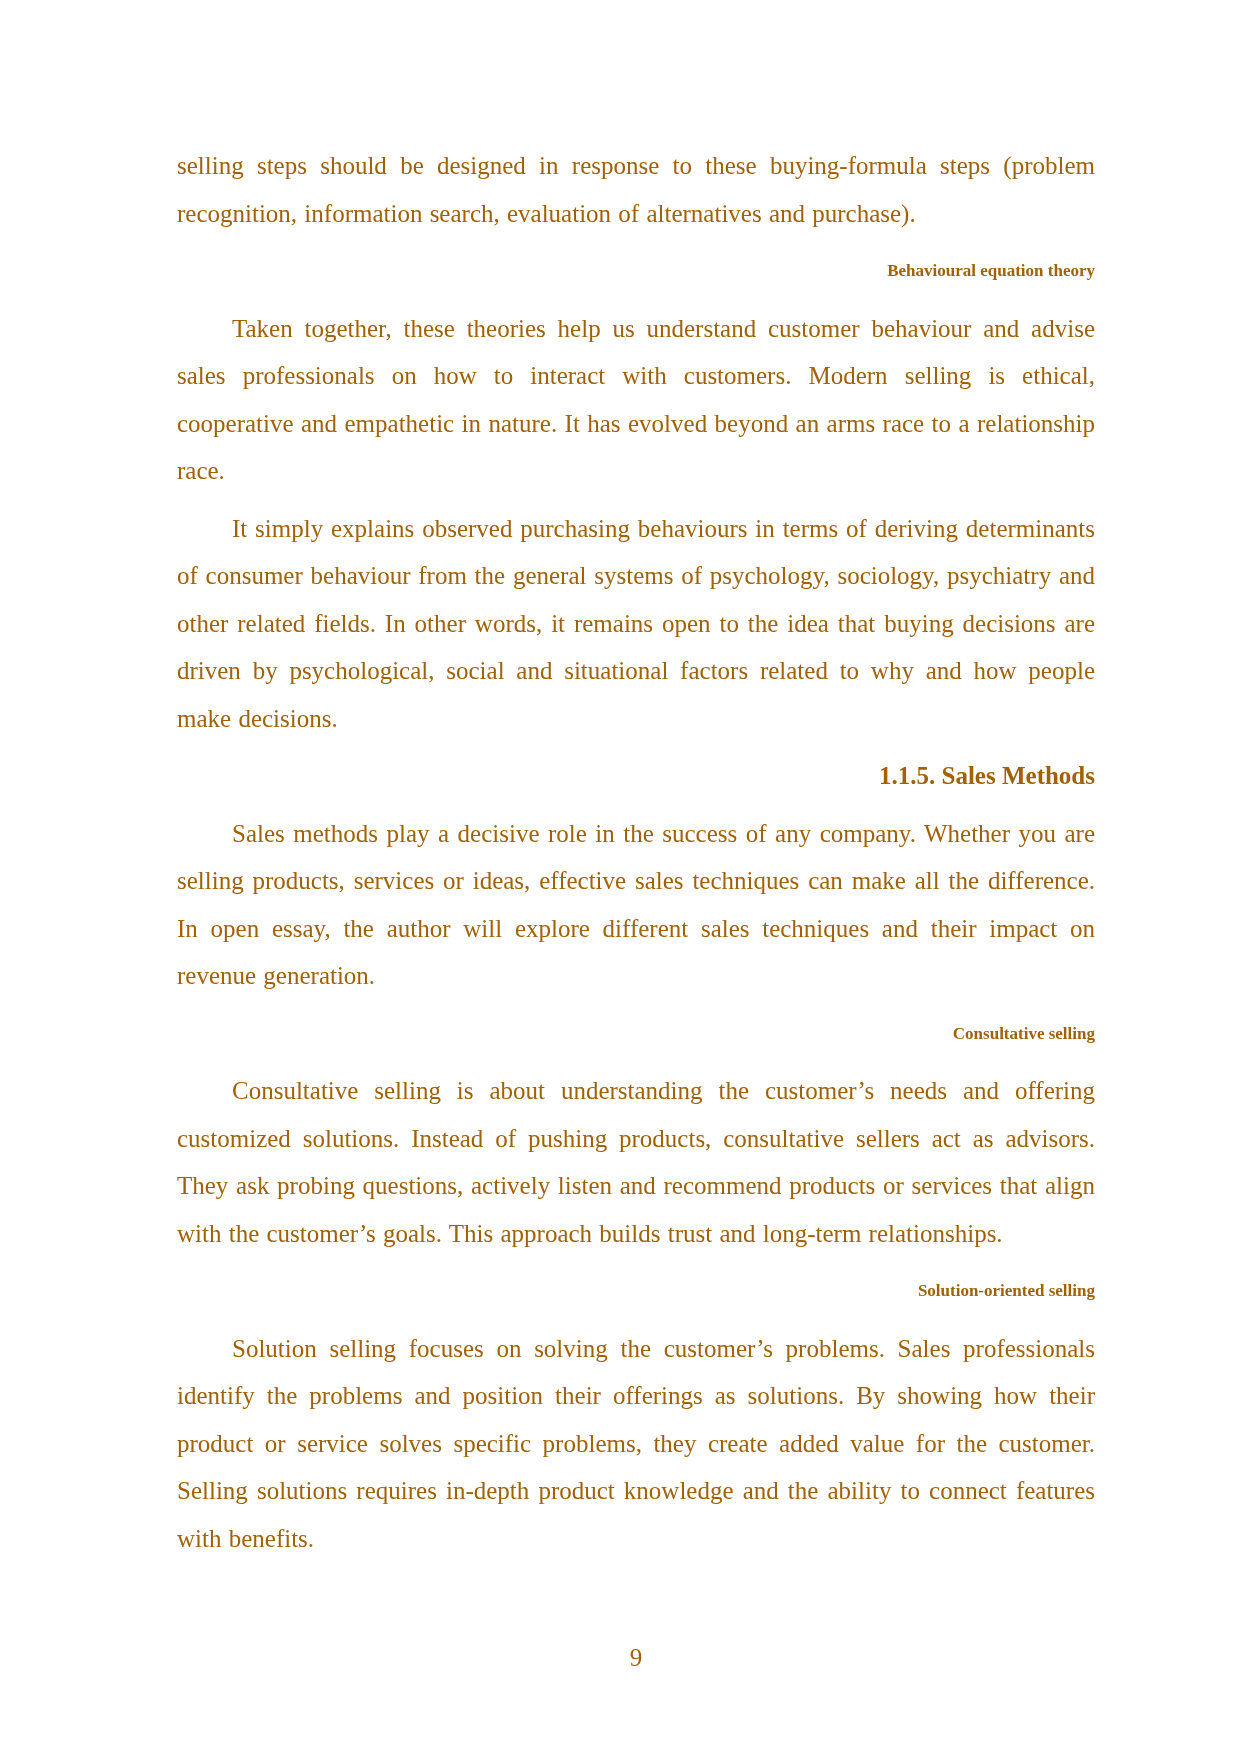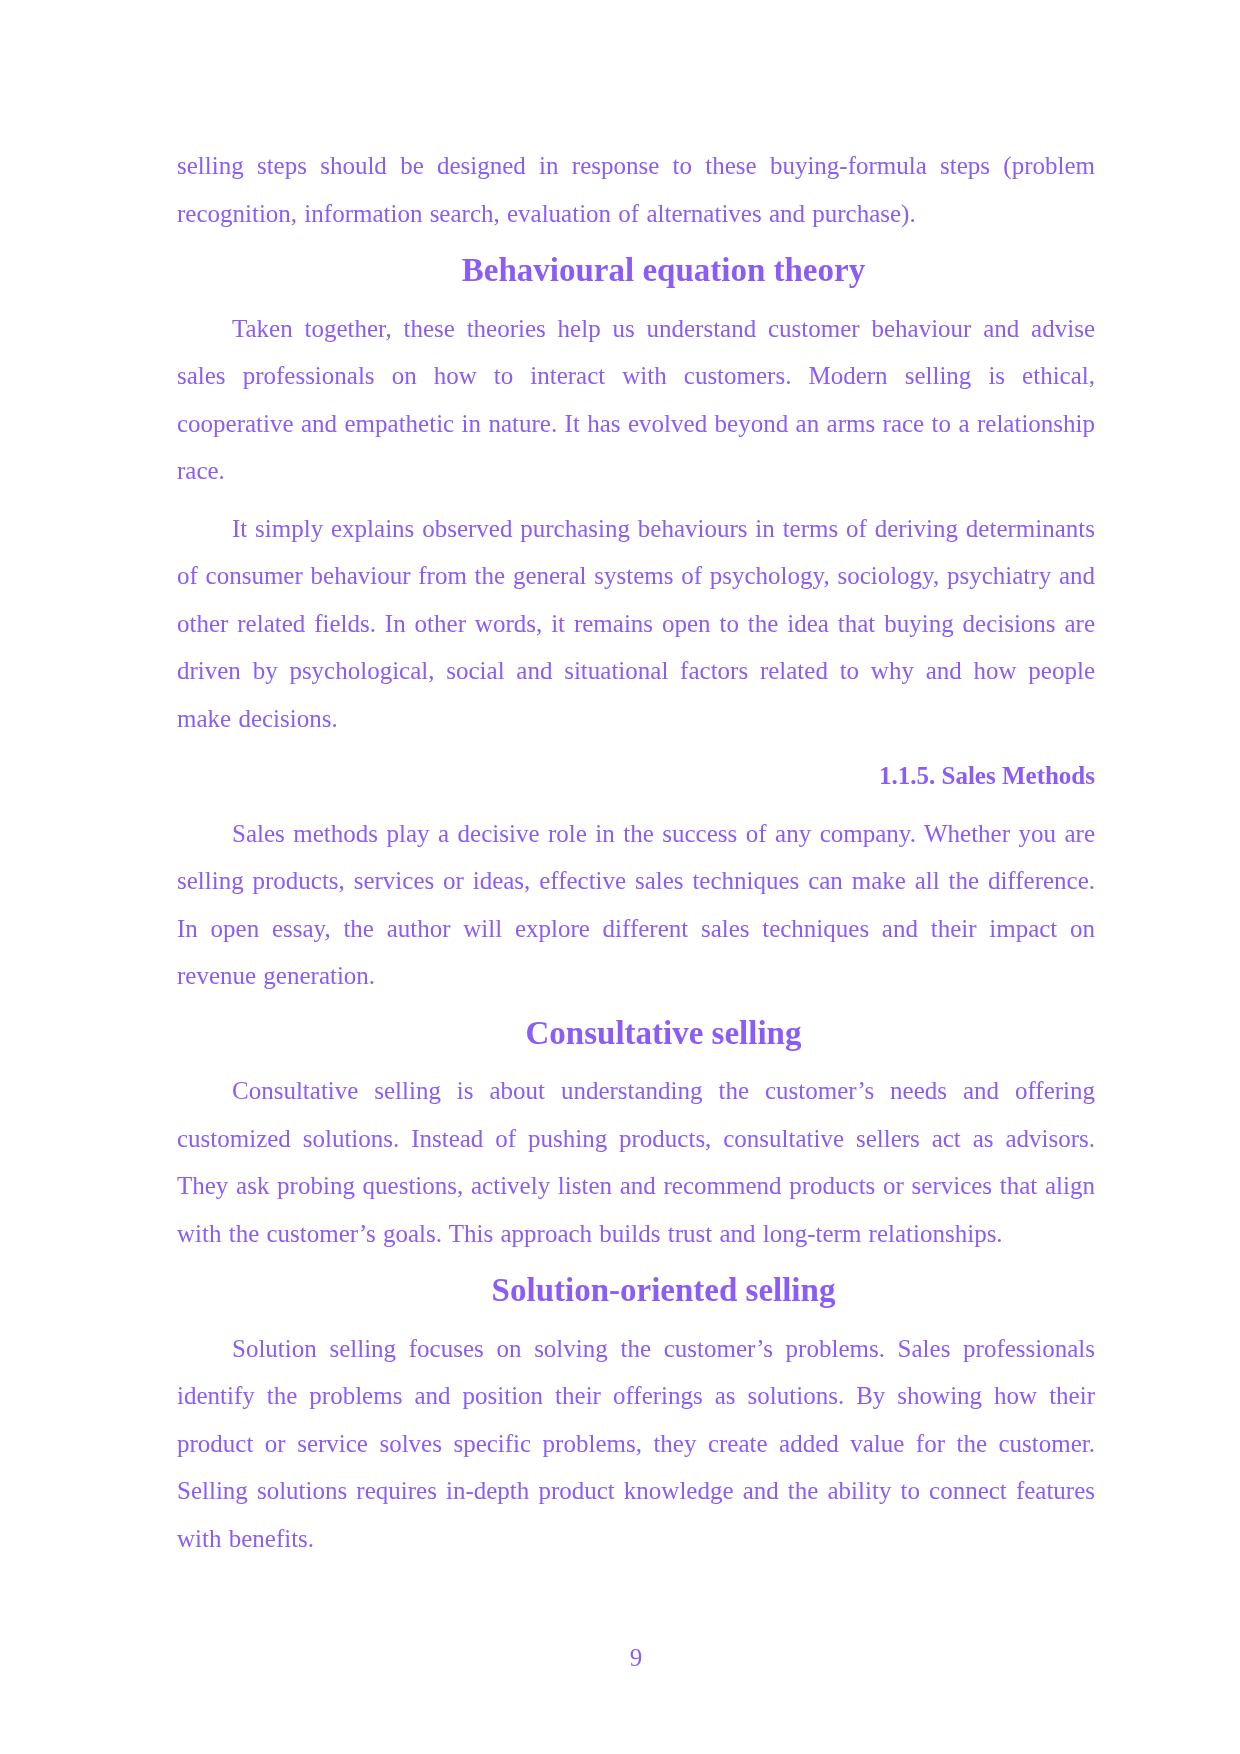--- a/index.html
+++ b/index.html
@@ -5,21 +5,21 @@
   html, body {
     margin: 0;
     padding: 0;
     background: #ffffff;
   }
   .page {
     position: relative;
     width: 1240px;
     height: 1754px;
     background: #ffffff;
-    color: #8b5cf6;
+    color: #a16207;
     font-family: "Liberation Serif", "DejaVu Serif", serif;
     overflow: hidden;
   }
   .content {
     position: absolute;
     top: 142px;
     left: 177px;
     width: 918px;
   }
   .body-text {
@@ -28,25 +28,25 @@
     line-height: 47.5px;
     text-align: justify;
     text-indent: 55px;
     word-spacing: 1px;
   }
   .body-text.no-indent {
     text-indent: 0;
   }
   .subheading {
     margin: 0 0 10px 0;
-    font-size: 33px;
+    font-size: 17px;
     line-height: 47.5px;
     font-weight: bold;
     text-indent: 55px;
-    text-align: center;
+    text-align: right;
   }
   .section-heading {
     margin: 0 0 10px 0;
     font-size: 25px;
     line-height: 47.5px;
     font-weight: bold;
     text-indent: 0;
     text-align: right;
   }
   .page-footer {

